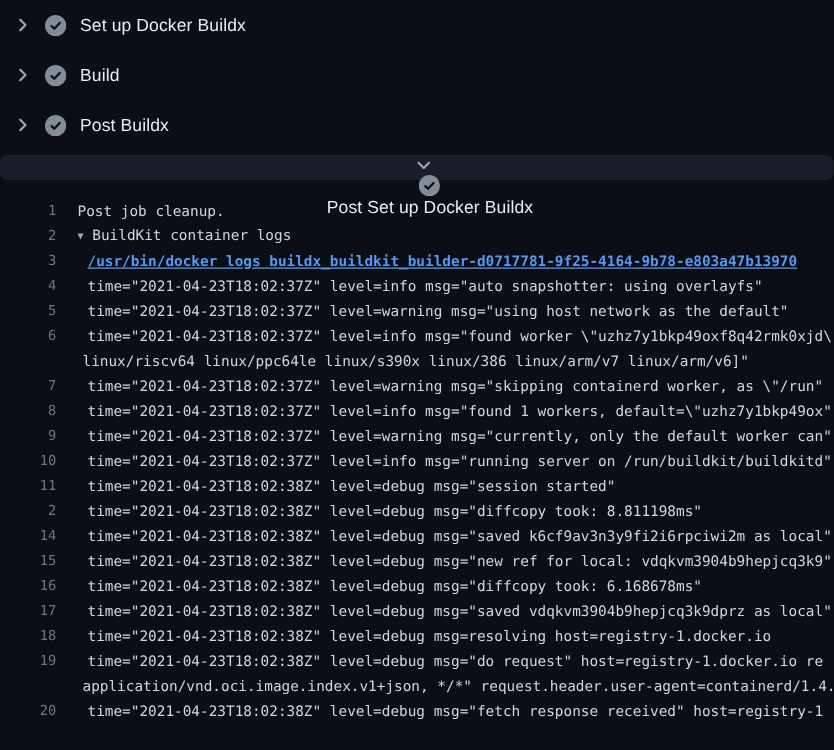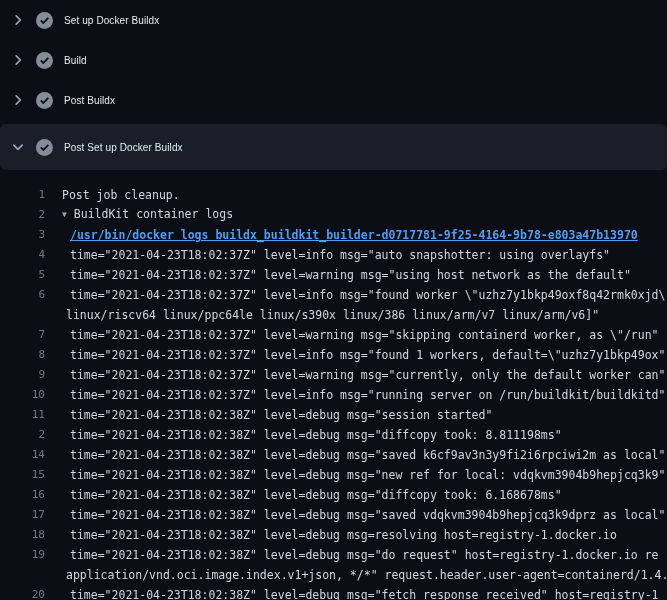--- a/index.html
+++ b/index.html
@@ -7,24 +7,24 @@
     --line-num:#6e7681; --command-blue:#539bf5; --icon-gray:#848d97; --chev:#9ea7b3;
   }
   *{box-sizing:border-box;}
   html,body{margin:0;padding:0;}
   body{
     width:667px;height:600px;overflow:hidden;background:var(--page-bg);
     font-family:"Liberation Sans",sans-serif;
   }
   .steps{width:667px;}
   .step{height:40px;display:flex;align-items:center;padding-left:10px;cursor:pointer;}
-  .step.expanded{height:46px;margin-top:4px;background:var(--row-bg);border-radius:6px;}
+  .step.expanded{height:20px;margin-top:4px;background:var(--row-bg);border-radius:6px;flex-direction:column;}
   .chev{width:16px;height:16px;display:inline-flex;align-items:center;justify-content:center;color:var(--chev);flex:0 0 16px;}
   .status{width:17px;height:17px;margin-left:10px;display:inline-flex;color:var(--icon-gray);flex:0 0 17px;}
-  .step-label{margin-left:11px;font-size:10px;font-weight:500;color:var(--title);letter-spacing:.1px;}
+  .step-label{margin-left:11px;font-size:14px;font-weight:500;color:var(--title);letter-spacing:.1px;}
   .log{
     padding-top:15px;
     font-family:"DejaVu Sans Mono","Liberation Mono",monospace;
     font-size:11.5px;line-height:20px;
   }
   .log-line{height:20px;display:flex;align-items:center;white-space:pre;overflow:hidden;width:667px;}
   .num{flex:0 0 45px;text-align:right;color:var(--line-num);font-size:11px;user-select:none;}
   .text{margin-left:17px;color:var(--log-text);}
   .log-line.inner .text{margin-left:25px;}
   .log-line.command .text{margin-left:25px;color:var(--command-blue);font-weight:bold;text-decoration:underline;}

